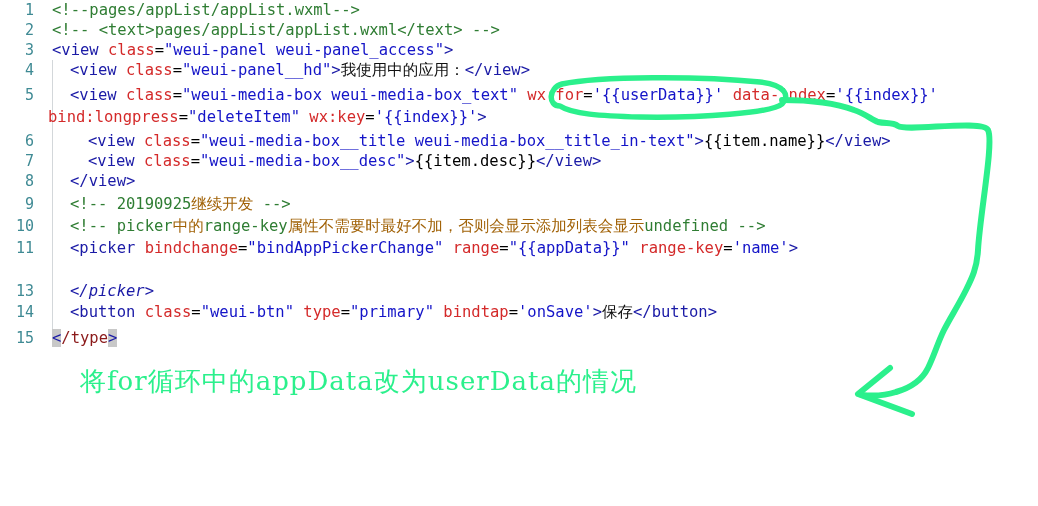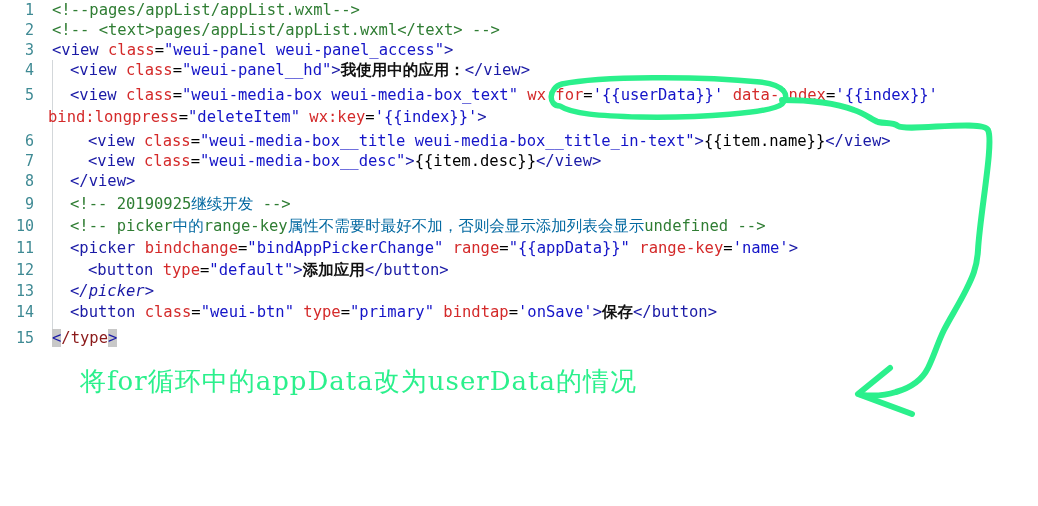--- a/index.html
+++ b/index.html
@@ -63,22 +63,22 @@
   }
 
   
   .c-com   { color: #2f7d33; }           
   .c-tag   { color: #1a1aa6; }           
   .c-tagn  { color: #8b1a1a; }           
   .c-attr  { color: #d42a2a; }           
   .c-val   { color: #1414c8; }           
   .c-plain { color: #000000; }           
   .c-punct { color: #000000; }           
-  .c-cjk   { color: #111111; font-family: "DejaVu Sans", "Liberation Sans", sans-serif; font-weight: bold; }
-  .c-cjkcom{ color: #0369a1; font-family: "DejaVu Sans", "Liberation Sans", sans-serif; }
+  .c-cjk   { color: #111111; font-family: "DejaVu Sans", "Liberation Sans", sans-serif; }
+  .c-cjkcom{ color: #a16207; font-family: "DejaVu Sans", "Liberation Sans", sans-serif; }
 
   .brk-hl {
     background: #c8c8c8;
     color: #1a1aa6;
   }
 
   
   #overlay {
     position: absolute;
     left: 0;
@@ -159,24 +159,20 @@
   <div class="code-row" style="top:216px; position:absolute; left:0; width:1038px;">
     <span class="lnum">10</span>
     <span class="code-text" style="left:70px;"><span class="c-com">&lt;!-- picker</span><span class="c-cjkcom">中的</span><span class="c-com">range-key</span><span class="c-cjkcom">属性不需要时最好不加，否则会显示添加列表会显示</span><span class="c-com">undefined --&gt;</span></span>
   </div>
 
   <div class="code-row" style="top:238px; position:absolute; left:0; width:1038px;">
     <span class="lnum">11</span>
     <span class="code-text" style="left:70px;"><span class="c-tag">&lt;picker </span><span class="c-attr">bindchange</span><span class="c-punct">=</span><span class="c-val">"bindAppPickerChange"</span><span class="c-attr"> range</span><span class="c-punct">=</span><span class="c-val">"{{appData}}"</span><span class="c-attr"> range-key</span><span class="c-punct">=</span><span class="c-val">'name'</span><span class="c-tag">&gt;</span></span>
   </div>
 
-  <div class="code-row" style="top:260px; position:absolute; left:0; width:1038px;">
-    <span class="lnum">12</span>
-    <span class="code-text" style="left:88px;"><span class="c-tag">&lt;button </span><span class="c-attr">type</span><span class="c-punct">=</span><span class="c-val">"default"</span><span class="c-tag">&gt;</span><span class="c-cjk">添加应用</span><span class="c-tag">&lt;/button&gt;</span></span>
-  </div>
 
   <div class="code-row" style="top:281px; position:absolute; left:0; width:859px;">
     <span class="lnum">13</span>
     <span class="code-text" style="left:70px;font-style:italic;"><span class="c-tag">&lt;/picker&gt;</span></span>
   </div>
 
   <div class="code-row" style="top:302px; position:absolute; left:0; width:1038px;padding-left:12px;">
     <span class="lnum">14</span>
     <span class="code-text" style="left:70px;"><span class="c-tag">&lt;button </span><span class="c-attr">class</span><span class="c-punct">=</span><span class="c-val">"weui-btn"</span><span class="c-attr"> type</span><span class="c-punct">=</span><span class="c-val">"primary"</span><span class="c-attr"> bindtap</span><span class="c-punct">=</span><span class="c-val">'onSave'</span><span class="c-tag">&gt;</span><span class="c-cjk">保存</span><span class="c-tag">&lt;/button&gt;</span></span>
   </div>

